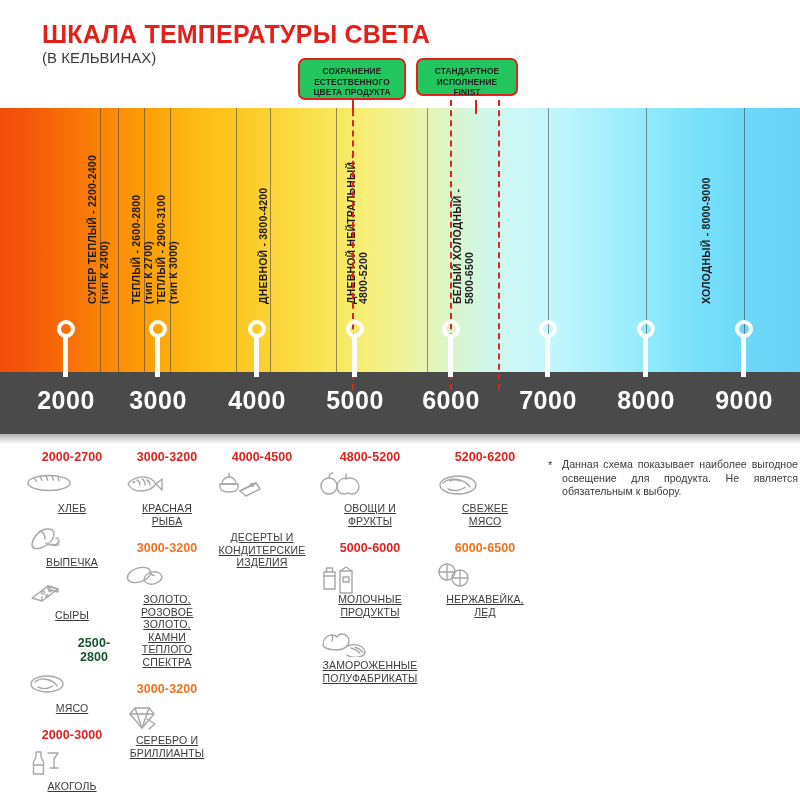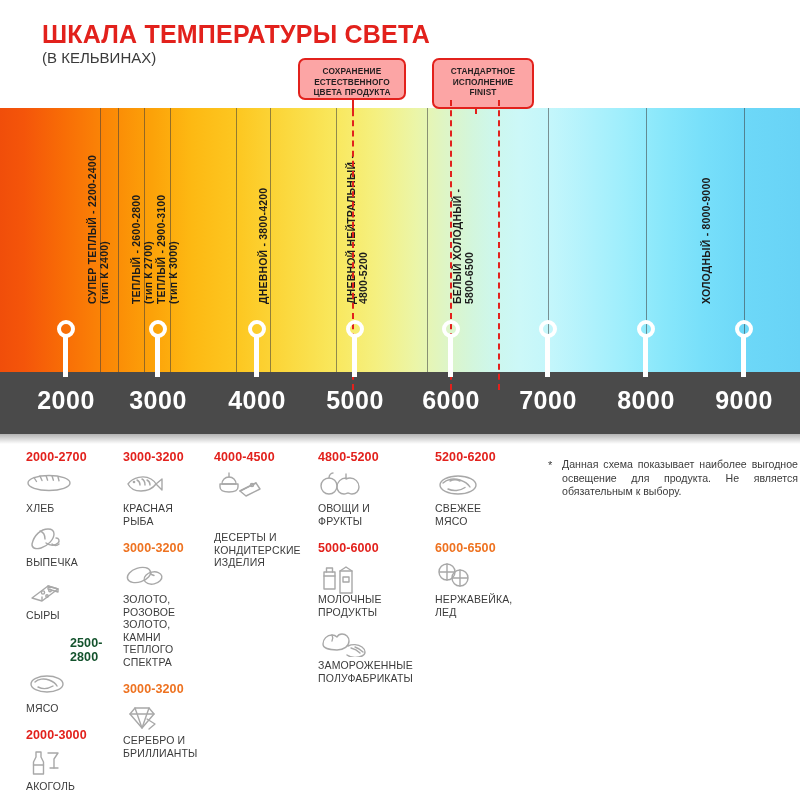--- a/index.html
+++ b/index.html
@@ -18,21 +18,21 @@
     white-space:nowrap;
   }
   .subtitle{
     position:absolute;left:42px;top:49px;
     font-size:15px;color:#3b3b3b;white-space:nowrap;
   }
 
   
   .callout{
     position:absolute;box-sizing:border-box;
-    border:2px solid #e2211c;border-radius:7px;background:#fca5a5;
+    border:2px solid #e2211c;border-radius:7px;background:#22c55e;
     text-align:center;color:#231f20;font-weight:bold;font-size:8.3px;
     line-height:10.5px;padding-top:6px;letter-spacing:.15px;
     z-index:6;
   }
   .callout span{display:block;}
   .callout-leg{
     position:absolute;width:2px;background:#e2211c;z-index:5;
   }
 
   
@@ -74,31 +74,31 @@
   .scalebar-shadow{
     position:absolute;left:0;top:434px;width:800px;height:10px;
     background:linear-gradient(to bottom,rgba(0,0,0,.30),rgba(0,0,0,0));
   }
   .tick-label{
     position:absolute;top:386px;color:#ffffff;font-size:25px;font-weight:bold;
     letter-spacing:.5px;transform:translateX(-50%);z-index:9;
   }
 
   
-  .cols{position:absolute;left:0;top:450px;width:800px;height:350px;}
+  .cols{position:absolute;left:0;top:450px;width:800px;height:350px;text-align:center;}
   .col{position:absolute;top:0;}
   .grp{margin-bottom:14px;}
   .grp-head{
     font-size:12.5px;font-weight:bold;margin-bottom:6px;letter-spacing:.1px;
   }
   .item{margin-bottom:9px;}
   .item-ico{display:block;height:30px;margin-bottom:2px;}
   .item-ico svg{display:block;}
   .item-lbl{
-    font-size:10.5px;color:#3b3b3b;line-height:12.5px;letter-spacing:.15px;
+    font-size:10.5px;color:#3b3b3b;line-height:12.5px;letter-spacing:.15px;text-decoration:underline;
   }
 
   
   .note{position:absolute;left:548px;top:458px;width:250px;display:flex;}
   .note-star{
     font-size:11px;color:#3b3b3b;width:14px;flex:0 0 14px;line-height:14px;
   }
   .note-txt{
     font-size:10.6px;color:#3b3b3b;line-height:13.5px;text-align:justify;
   }
@@ -111,21 +111,21 @@
   <div class="title">ШКАЛА ТЕМПЕРАТУРЫ СВЕТА</div>
   <div class="subtitle">(В КЕЛЬВИНАХ)</div>
 
   <div id="callouts-layer">
       <div class="callout" style="left: 298px; top: 58px; width: 108px; height: 42px;">
         <span>СОХРАНЕНИЕ</span>
         <span>ЕСТЕСТВЕННОГО</span>
         <span>ЦВЕТА ПРОДУКТА</span>
       </div>
       <div class="callout-leg" style="left: 352px; top: 100px; height: 14px;"></div>
-      <div class="callout" style="left: 432px; top: 58px; width: 102px; height: 51px;">
+      <div class="callout" style="left: 416px; top: 58px; width: 102px; height: 38px;">
         <span>СТАНДАРТНОЕ</span>
         <span>ИСПОЛНЕНИЕ</span>
         <span>FINIST</span>
       </div>
       <div class="callout-leg" style="left: 475px; top: 100px; height: 14px;"></div>
     </div>
 
   <div class="strip">
     <div class="strip-grad" style="background: linear-gradient(to right, rgb(240, 78, 10) 0%, rgb(244, 85, 10) 3%, rgb(248, 109, 6) 8%, rgb(251, 138, 6) 14%, rgb(252, 162, 9) 19%, rgb(253, 185, 19) 24%, rgb(253, 200, 34) 30%, rgb(251, 217, 63) 36%, rgb(249, 232, 94) 42%, rgb(245, 240, 128) 47%, rgb(235, 245, 168) 52%, rgb(221, 245, 200) 56%, rgb(211, 246, 220) 59%, rgb(205, 247, 238) 62%, rgb(204, 248, 248) 65%, rgb(195, 246, 251) 69%, rgb(179, 242, 252) 73%, rgb(158, 238, 252) 78%, rgb(136, 231, 251) 83%, rgb(119, 223, 250) 88%, rgb(109, 216, 248) 93%, rgb(104, 211, 246) 100%);"></div>
     <div id="dividers-layer">

